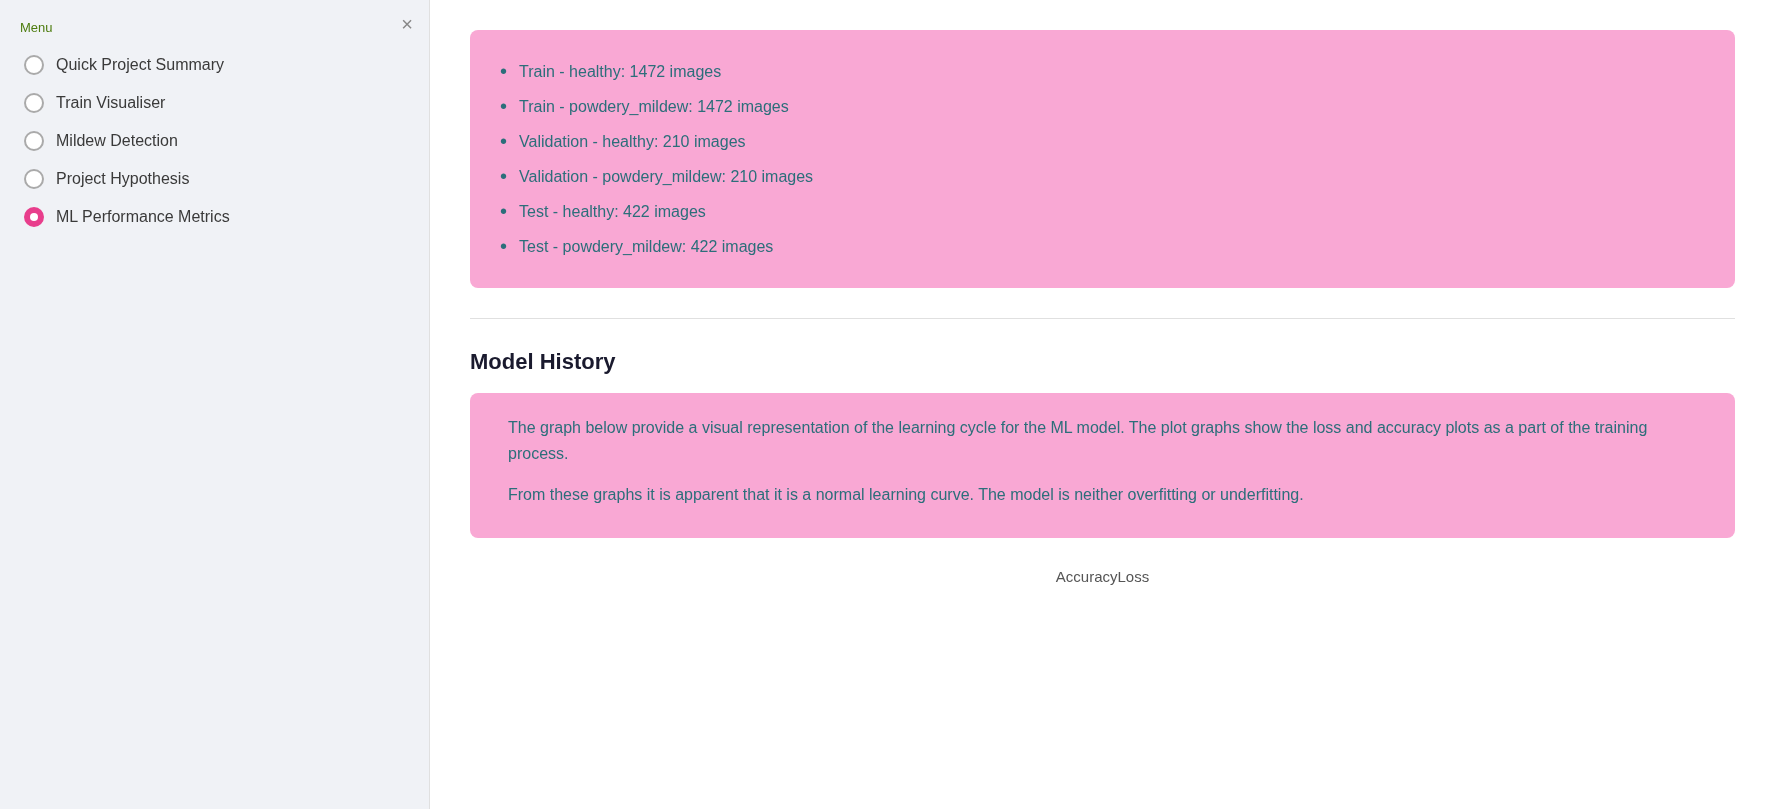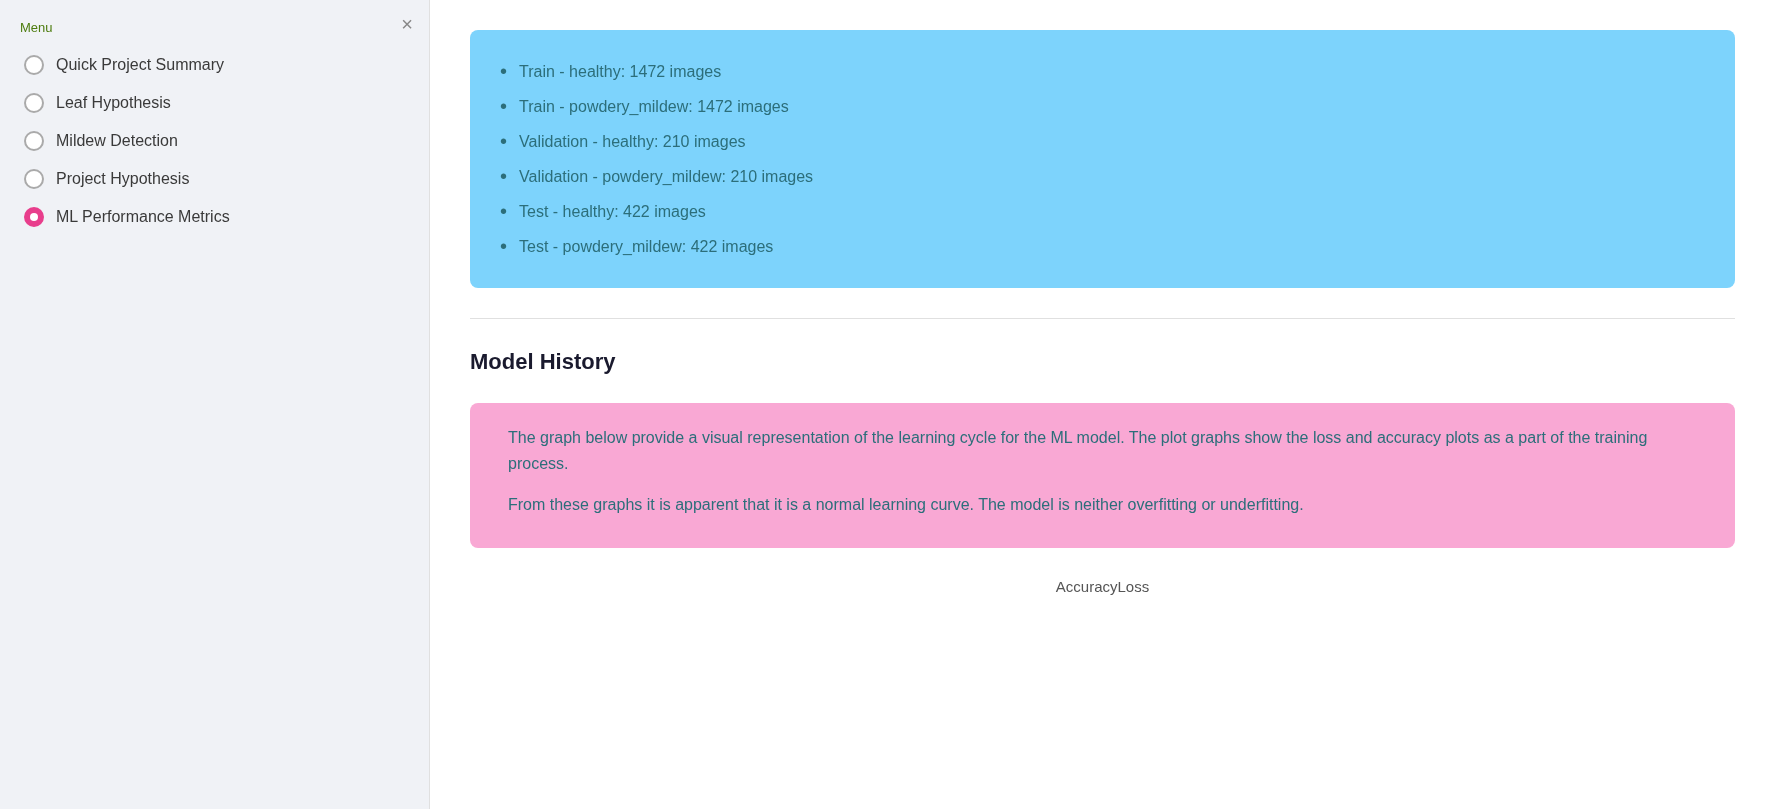--- a/index.html
+++ b/index.html
@@ -98,21 +98,21 @@
     
     .main {
       flex: 1;
       overflow-y: auto;
       padding: 30px 40px;
       background: #ffffff;
     }
 
     
     .info-box {
-      background: #7dd3fc;
+      background: #f9a8d4;
       border-radius: 8px;
       padding: 24px 30px;
       margin-bottom: 30px;
     }
 
     .info-box ul {
       list-style: none;
       padding: 0;
     }
 
@@ -137,21 +137,21 @@
       border: none;
       border-top: 1px solid #e0e0e0;
       margin: 20px 0 30px 0;
     }
 
     
     .section-title {
       font-size: 22px;
       font-weight: 700;
       color: #1a1a2e;
-      margin-bottom: 28px;
+      margin-bottom: 18px;
     }
 
     .description-box {
       background: #f9a8d4;
       border-radius: 8px;
       padding: 22px 38px;
       margin-bottom: 20px;
     }
 
     .description-box p {
@@ -180,21 +180,21 @@
 <aside class="sidebar">
   <button class="close-btn">×</button>
   <span class="menu-label">Menu</span>
   <ul class="nav-list">
   <li class="nav-item">
         <span class="radio"></span>
         <span class="nav-label">Quick Project Summary</span>
       </li>
       <li class="nav-item">
         <span class="radio"></span>
-        <span class="nav-label">Leaf Hypothesis</span>
+        <span class="nav-label">Train Visualiser</span>
       </li>
       <li class="nav-item">
         <span class="radio"></span>
         <span class="nav-label">Mildew Detection</span>
       </li>
       <li class="nav-item">
         <span class="radio"></span>
         <span class="nav-label">Project Hypothesis</span>
       </li>
       <li class="nav-item active">

